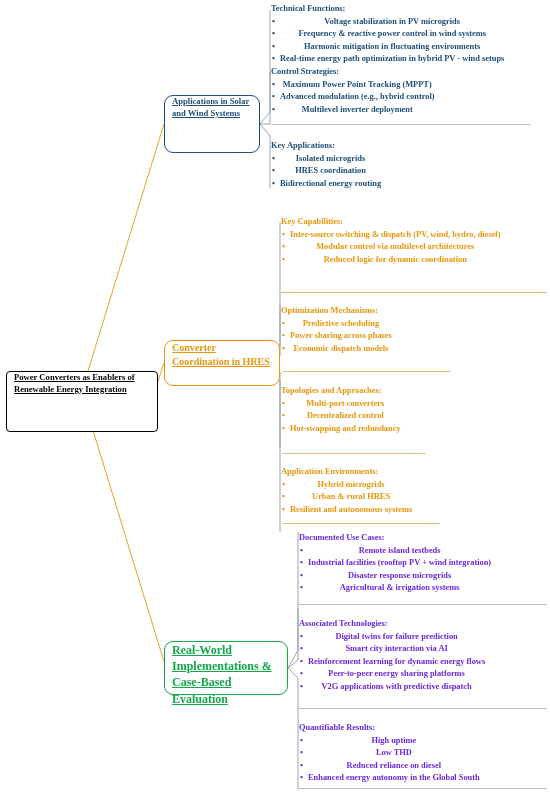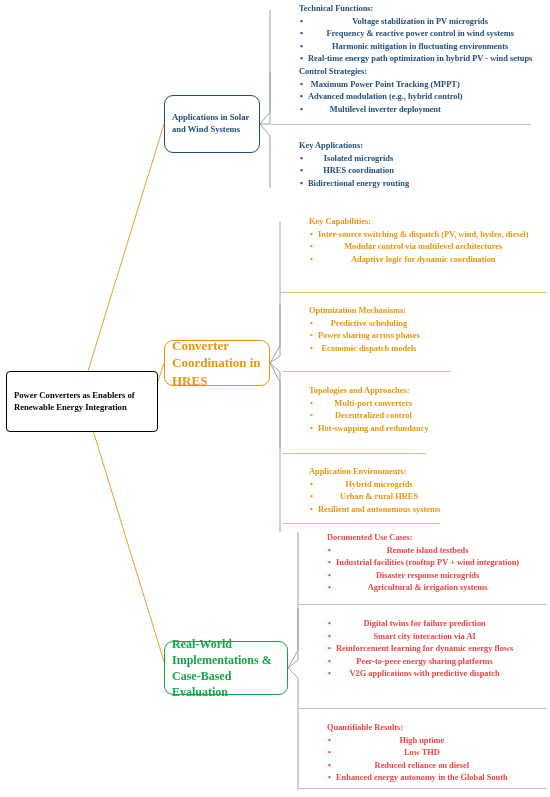--- a/index.html
+++ b/index.html
@@ -25,24 +25,25 @@
     height: 797px;
     pointer-events: none;
   }
   .node {
     position: absolute;
     box-sizing: border-box;
     border-radius: 9px;
     border: 1.6px solid #000;
     background: #ffffff;
     display: flex;
-    align-items: center;
+    align-items: flex-start;
     font-weight: bold;
     line-height: 1.35;
     z-index: 3;
+    text-decoration: underline;
   }
   .node .ntext {
     display: block;
     width: 100%;
     padding: 0 7px;
   }
   #root-node {
     left: 6px;
     top: 371px;
     width: 152px;
@@ -57,40 +58,39 @@
     top: 95px;
     width: 96px;
     height: 58px;
     border-color: #1F4E79;
     color: #1F4E79;
     font-size: 8.6px;
   }
   #branch-node-1 {
     left: 164px;
     top: 340px;
-    width: 106px;
+    width: 116px;
     height: 46px;
     border-color: #E8960C;
     color: #E8960C;
-    font-size: 13px;
+    font-size: 10px;
   }
   #branch-node-2 {
     left: 164px;
     top: 641px;
     width: 124px;
     height: 54px;
     border-color: #13A749;
     color: #13A749;
     font-size: 12px;
   }
   .group {
     position: absolute;
     box-sizing: border-box;
     z-index: 2;
-    padding-left: 28px;
   }
   .group .g-head {
     display: block;
     font-weight: bold;
     font-size: 8.4px;
     line-height: 12.6px;
     white-space: nowrap;
   }
   .group ul {
     list-style: none;
@@ -115,21 +115,21 @@
   .rule {
     position: absolute;
     height: 0;
     border-top: 1px solid #bdbdbd;
     z-index: 1;
   }
   .rule.orange { border-top-color: #e8bd78; }
   .rule.grey   { border-top-color: #bdbdbd; }
   .blue  { color: #1F4E79; }
   .orange{ color: #E8960C; }
-  .green { color: #ef4444; }
+  .green { color: #6d28d9; }
 </style>
 </head>
 <body>
 
 <div id="canvas">
 
   <svg id="wires" viewBox="0 0 550 797" xmlns="http://www.w3.org/2000/svg">
 
     <path d="M 88 371 L 164 124" stroke="#E8960C" stroke-width="0.9" fill="none"></path>
 
@@ -194,21 +194,21 @@
       <li>HRES coordination</li>
       <li>Bidirectional energy routing</li>
     </ul>
   </div>
 
   <div class="group orange" style="left:281px; top:216px;">
     <span class="g-head">Key Capabilities:</span>
     <ul>
       <li>Inter-source switching &amp; dispatch (PV, wind, hydro, diesel)</li>
       <li>Modular control via multilevel architectures</li>
-      <li>Adaptive logic for dynamic coordination</li>
+      <li>Reduced logic for dynamic coordination</li>
     </ul>
   </div>
   <div class="rule orange" style="left:281px; top:292px; width:266px;"></div>
 
   <div class="group orange" style="left:281px; top:305px;">
     <span class="g-head">Optimization Mechanisms:</span>
     <ul>
       <li>Predictive scheduling</li>
       <li>Power sharing across phases</li>
       <li>Economic dispatch models</li>
@@ -241,20 +241,21 @@
     <ul>
       <li>Remote island testbeds</li>
       <li>Industrial facilities (rooftop PV + wind integration)</li>
       <li>Disaster response microgrids</li>
       <li>Agricultural &amp; irrigation systems</li>
     </ul>
   </div>
   <div class="rule grey" style="left:299px; top:604px; width:248px;"></div>
 
   <div class="group green" style="left:299px; top:618px;">
+    <span class="g-head">Associated Technologies:</span>
     <ul>
       <li>Digital twins for failure prediction</li>
       <li>Smart city interaction via AI</li>
       <li>Reinforcement learning for dynamic energy flows</li>
       <li>Peer-to-peer energy sharing platforms</li>
       <li>V2G applications with predictive dispatch</li>
     </ul>
   </div>
   <div class="rule grey" style="left:299px; top:708px; width:248px;"></div>
 

